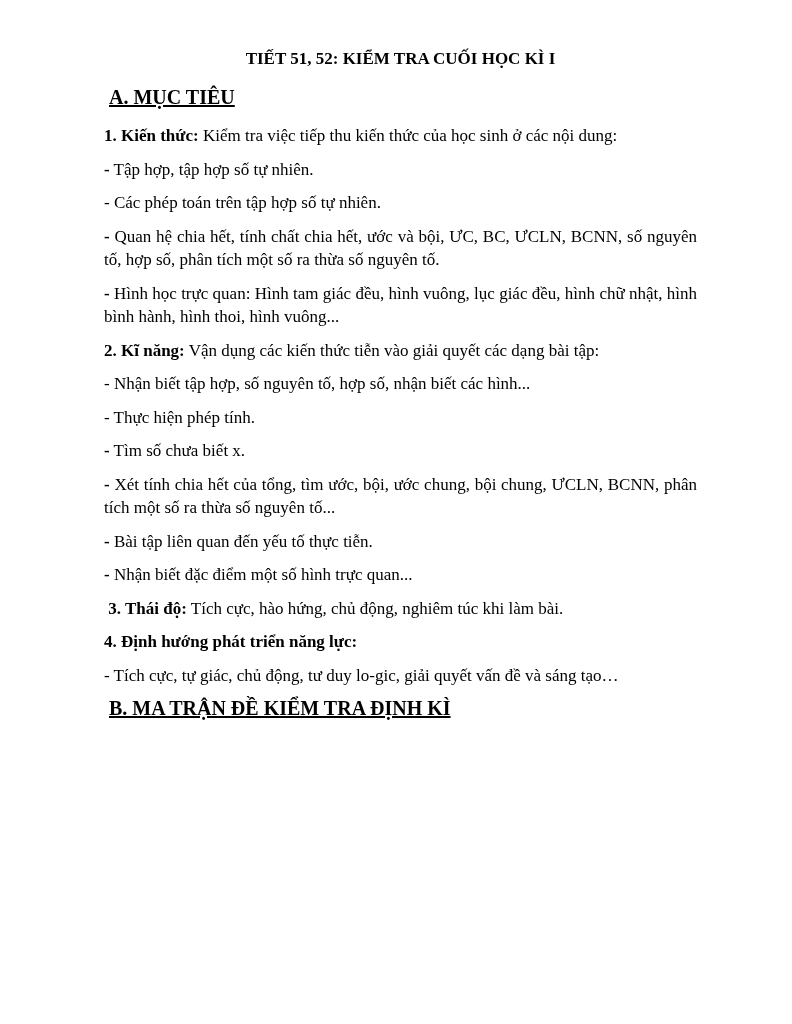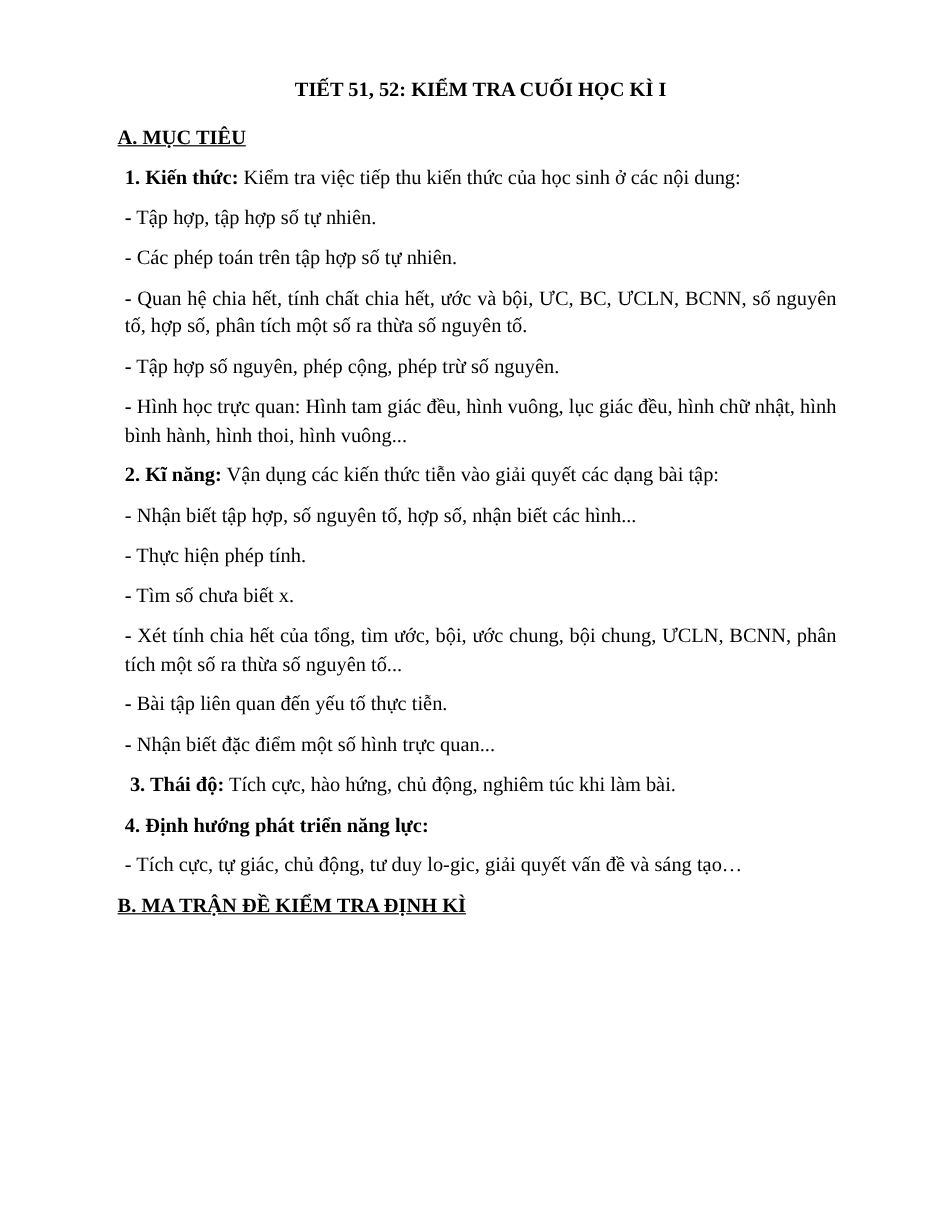--- a/index.html
+++ b/index.html
@@ -14,29 +14,29 @@
     box-sizing: border-box;
     background: #ffffff;
     color: #000000;
     padding: 47px 85px 0 94px;
     font-family: "Liberation Serif", "DejaVu Serif", serif;
     font-size: 17px;
     line-height: 23.5px;
     overflow: hidden;
   }
   .doc-title {
-    margin: 16px;
+    margin: 0;
     font-size: 17px;
     font-weight: bold;
     text-align: center;
     white-space: nowrap;
   }
   .heading {
-    margin: 4px;
-    font-size: 17px;
+    margin: 15px;
+    font-size: 20px;
     font-weight: bold;
     text-decoration: underline;
   }
   .heading-b {
     margin-top: 4px;
   }
   .para {
     margin: 10px;
   }
   .para.justify {
@@ -52,21 +52,20 @@
 <div class="page">
   <h1 class="doc-title">TIẾT 51, 52: KIỂM TRA CUỐI HỌC KÌ I</h1>
 
   <h2 class="heading">A. MỤC TIÊU</h2>
 
   <div id="paragraph-list">
       <p class="para"><strong>1. Kiến thức:</strong><span> Kiểm tra việc tiếp thu kiến thức của học sinh ở các nội dung:</span></p>
       <p class="para"><strong>-</strong><span> Tập hợp, tập hợp số tự nhiên.</span></p>
       <p class="para"><span>- Các phép toán trên tập hợp số tự nhiên.</span></p>
       <p class="para justify"><strong>-</strong><span> Quan hệ chia hết, tính chất chia hết, ước và bội, ƯC, BC, ƯCLN, BCNN, số nguyên tố, hợp số, phân tích một số ra thừa số nguyên tố.</span></p>
-      <p class="para"><strong>-</strong><span> Tập hợp số nguyên, phép cộng, phép trừ số nguyên.</span></p>
       <p class="para justify"><strong>-</strong><span> Hình học trực quan: Hình tam giác đều, hình vuông, lục giác đều, hình chữ nhật, hình bình hành, hình thoi, hình vuông...</span></p>
       <p class="para"><strong>2. Kĩ năng:</strong><span> Vận dụng các kiến thức tiễn vào giải quyết các dạng bài tập:</span></p>
       <p class="para"><span>- Nhận biết tập hợp, số nguyên tố, hợp số, nhận biết các hình...</span></p>
       <p class="para"><span>- Thực hiện phép tính.</span></p>
       <p class="para"><strong>-</strong><span> Tìm số chưa biết x.</span></p>
       <p class="para justify"><strong>-</strong><span> Xét tính chia hết của tổng, tìm ước, bội, ước chung, bội chung, ƯCLN, BCNN, phân tích một số ra thừa số nguyên tố...</span></p>
       <p class="para"><strong>-</strong><span> Bài tập liên quan đến yếu tố thực tiễn.</span></p>
       <p class="para"><strong>-</strong><span> Nhận biết đặc điểm một số hình trực quan...</span></p>
       <p class="para"><strong>&nbsp;3. Thái độ:</strong><span> Tích cực, hào hứng, chủ động, nghiêm túc khi làm bài.</span></p>
       <p class="para"><strong>4. Định hướng phát triển năng lực:</strong></p>

